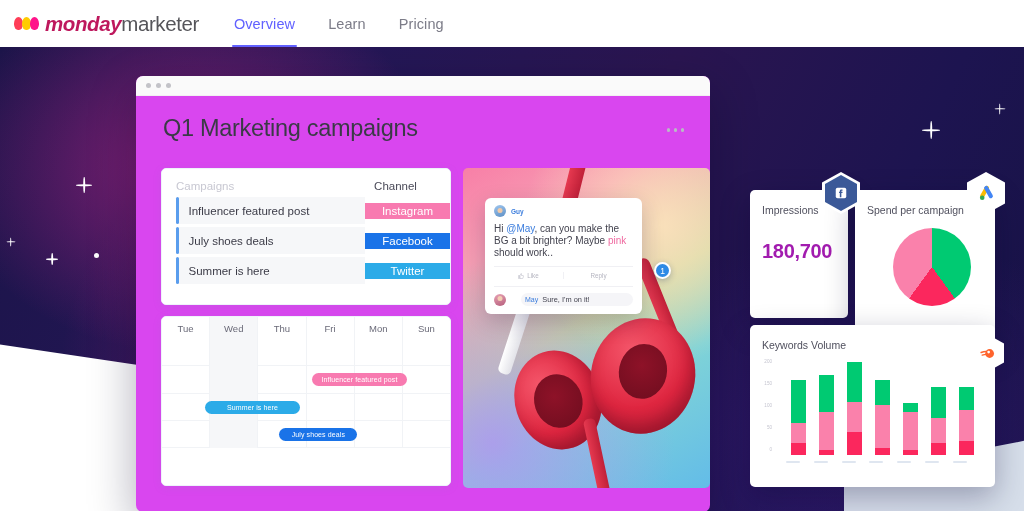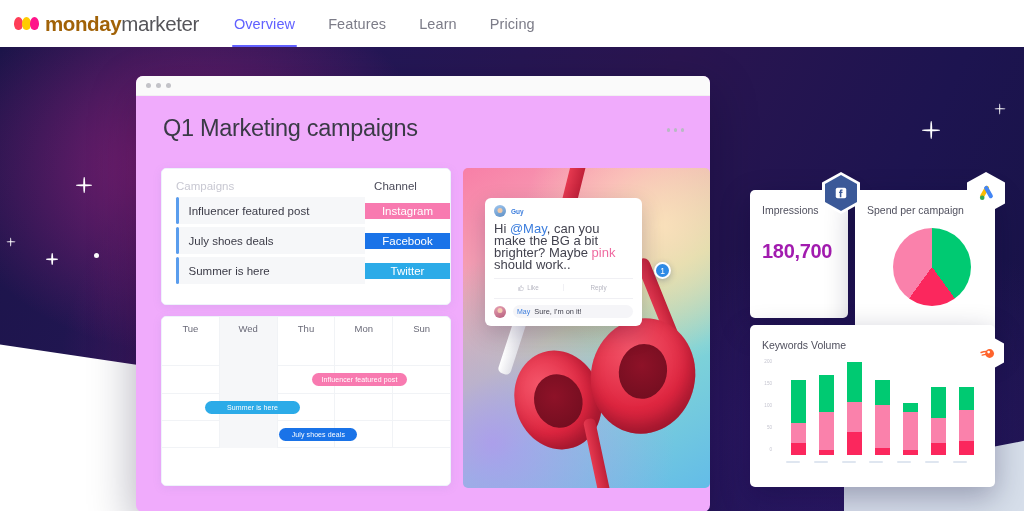--- a/index.html
+++ b/index.html
@@ -15,21 +15,21 @@
     position:absolute; left:0; top:0; width:1024px; height:47px;
     background:#ffffff; display:flex; align-items:center; z-index:40;
   }
   #logo-wrap{ display:flex; align-items:center; margin-left:14px; }
   .logo-dots{ display:flex; align-items:flex-end; margin-right:7px; }
   .logo-dots span{
     display:block; width:9px; height:13px; border-radius:50% 50% 45% 45%;
     margin-right:-1px;
   }
   .logo-text{ font-size:20.5px; letter-spacing:-0.4px; white-space:nowrap; }
-  .logo-bold{ font-weight:bold; color:#a16207; }
+  .logo-bold{ font-weight:bold; color:#be185d;font-style:italic; }
   .logo-light{ font-weight:300; color:#55555a; }
 
   #nav-links{ display:flex; align-items:center; margin-left:35px; height:47px; }
   .nav-item{
     font-size:14.5px; color:#7c7c88; margin-right:33px; height:47px;
     display:flex; align-items:center; position:relative; cursor:pointer;
     letter-spacing:0.1px;
   }
   .nav-item.active{ color:#6161ff; }
   .nav-item.active::after{
@@ -62,21 +62,21 @@
   }
   #white-right{
     position:absolute; right:-20px; bottom:-10px; width:200px; height:120px;
     background:#eaf4fb; z-index:3; opacity:0.9;
     clip-path:polygon(0 62%, 100% 30%, 100% 100%, 0 100%);
   }
 
   
   #browser{
     position:absolute; left:136px; top:76px; width:574px; height:436px;
-    background:#f0abfc; border-radius:7px; z-index:10;
+    background:#d946ef; border-radius:7px; z-index:10;
     box-shadow:0 16px 48px rgba(8,4,40,0.33);
     overflow:hidden;
   }
   #browser-bar{
     height:20px; background:#fafafa; display:flex; align-items:center;
     padding-left:10px; border-bottom:1px solid #f1f1f1;
   }
   #browser-bar i{
     width:5px; height:5px; border-radius:50%; background:#c3c3c8;
     margin-right:5px; display:block;
@@ -177,33 +177,33 @@
     background:linear-gradient(160deg,#9fc6ef,#5e8fc4);
     position:relative; overflow:hidden;
   }
   .avatar::after{
     content:""; position:absolute; left:50%; top:2.5px; width:5px;height:5px;
     border-radius:50%; transform:translateX(-50%); background:#f0c9a8;
   }
   .avatar.f{ background:linear-gradient(160deg,#e8a3b5,#b65f7c); }
   .avatar.f::after{ background:#f3cdb2; }
   .chat-name{ font-size:6.5px; color:#3b7ddd; font-weight:bold; }
-  .chat-body{ font-size:13px; color:#43434f; line-height:12px; margin-top:6px; }
+  .chat-body{ font-size:10px; color:#43434f; line-height:12px; margin-top:6px; }
   .chat-body .mention{ color:#3b7ddd; }
   .chat-body .pinkw{ color:#ef6aa0; }
   .chat-actions{
     display:flex; margin-top:7px; padding-top:5px; border-top:1px solid #f0f0f4;
   }
   .chat-actions div{
     flex:1; text-align:center; font-size:6.3px; color:#b5b5c0;
     display:flex; align-items:center; justify-content:center; gap:3px;
   }
   .chat-actions div:first-child{ border-right:1px solid #f0f0f4; }
   .chat-reply{
-    display:flex; align-items:center; gap:7px; margin-top:7px;
+    display:flex; align-items:center; gap:15px; margin-top:7px;
     padding-top:6px; border-top:1px solid #f0f0f4;
   }
   .chat-reply .rtxt{
     flex:1; background:#f5f5f8; border-radius:8px; height:13px;
     display:flex; align-items:center; padding-left:4px; gap:4px;
   }
   .chat-reply .rname{ font-size:7px; color:#3b7ddd; }
   .chat-reply .rmsg{ font-size:7.4px; color:#43434f; }
   #chat-badge{
     position:absolute; left:654px; top:262px; width:17px; height:17px;
@@ -260,21 +260,20 @@
   <div id="logo-wrap">
     <div class="logo-dots">
       <span id="ld0" style="background: rgb(255, 61, 87);"></span>
         <span id="ld1" style="background: rgb(255, 203, 0);"></span>
         <span id="ld2" style="background: rgb(255, 21, 138);"></span>
     </div>
     <div class="logo-text"><span class="logo-bold">monday</span><span class="logo-light">marketer</span></div>
   </div>
   <div id="nav-links">
     <div class="nav-item active">Overview</div>
-    <div class="nav-item">Features</div>
     <div class="nav-item">Learn</div>
     <div class="nav-item">Pricing</div>
   </div>
 </div>
 
 <div id="hero">
   <div id="stars">
       <div class="star" style="left: 76px; top: 130px; width: 16px; height: 16px;">
         <div class="s-v" style="height: 16px;"></div>
         <div class="s-h" style="width: 16px;"></div>
@@ -355,20 +354,23 @@
           <div class="cal-col">
             <div class="cal-dow">Tue</div>
           </div>
           <div class="cal-col hl">
             <div class="cal-dow">Wed</div>
           </div>
           <div class="cal-col">
             <div class="cal-dow">Thu</div>
           </div>
           <div class="cal-col">
+            <div class="cal-dow">Fri</div>
+          </div>
+          <div class="cal-col">
             <div class="cal-dow">Mon</div>
           </div>
           <div class="cal-col">
             <div class="cal-dow">Sun</div>
           </div>
         </div>
       <div id="cal-events">
           <div class="cal-pill" style="left: 150.114px; width: 94.7429px; top: 56.25px; background: rgb(248, 122, 176);">Influencer featured post</div>
           <div class="cal-pill" style="left: 43.1429px; width: 94.7429px; top: 83.5px; background: rgb(44, 171, 232);">Summer is here</div>
           <div class="cal-pill" style="left: 117.2px; width: 78.2857px; top: 110.75px; background: rgb(26, 115, 232);">July shoes deals</div>

